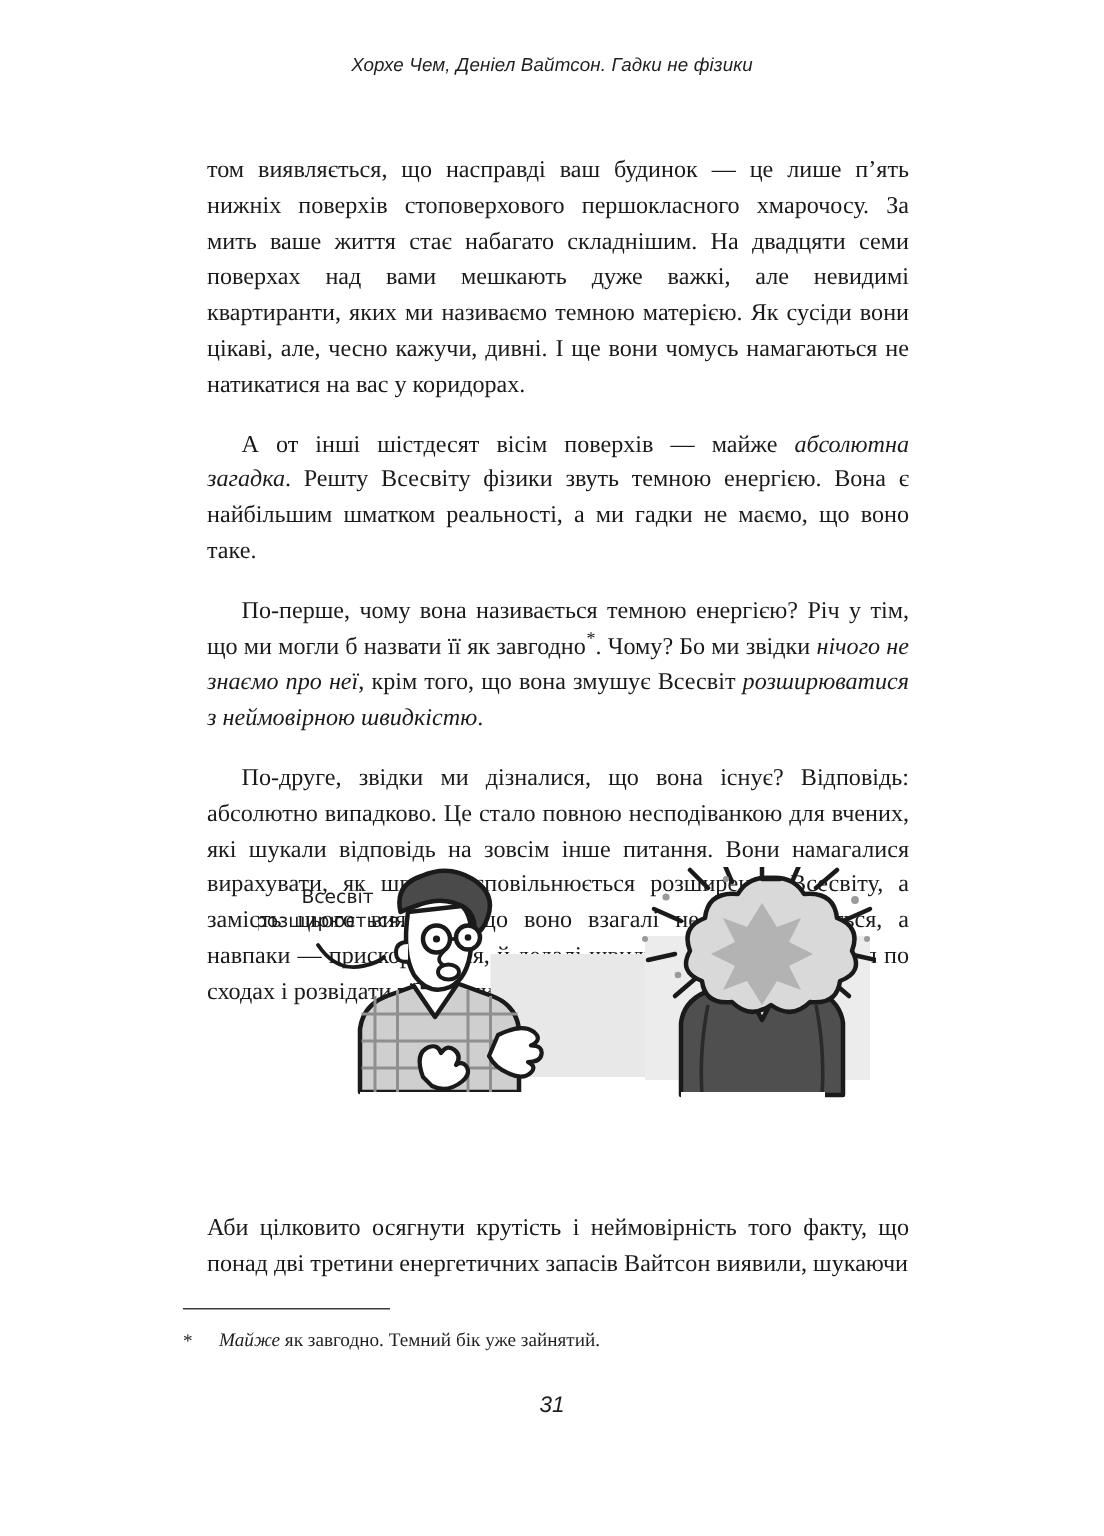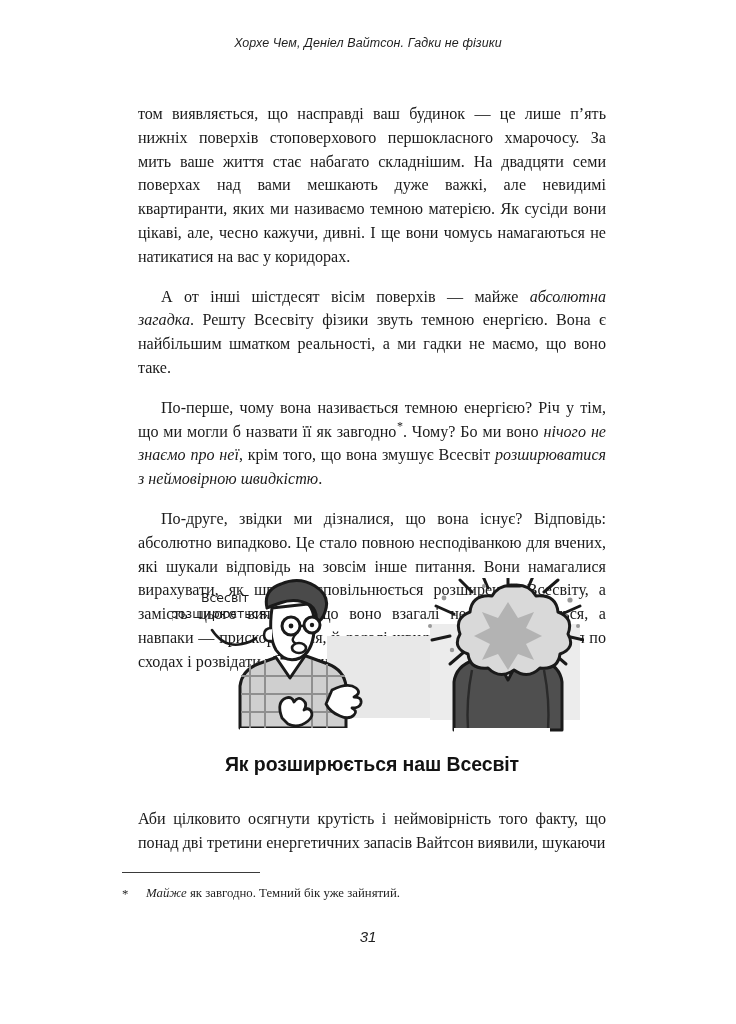--- a/index.html
+++ b/index.html
@@ -145,21 +145,21 @@
 <div class="page">
 
   <div class="running-head">Хорхе Чем, Деніел Вайтсон. Гадки не фізики</div>
 
   <div class="content">
 
     <p class="body-par"><span>том виявляється, що насправді ваш будинок — це лише п’ять нижніх поверхів стоповерхового першокласного хмарочосу. За мить ваше життя стає набагато складнішим. На двадцяти семи поверхах над вами мешкають дуже важкі, але невидимі квартиранти, яких ми називаємо темною матерією. Як сусіди вони цікаві, але, чесно кажучи, дивні. І ще вони чомусь намагаються не натикатися на вас у коридорах.</span></p>
 
     <p class="body-par"><span>А от інші шістдесят вісім поверхів — майже </span><em>абсолютна загадка</em><span>. Решту Всесвіту фізики звуть темною енергією. Вона є найбільшим шматком реальності, а ми гадки не маємо, що воно таке.</span></p>
 
-    <p class="body-par"><span>По-перше, чому вона називається темною енергією? Річ у тім, що ми могли б назвати її як завгодно</span><span class="fn-ref">*</span><span>. Чому? Бо ми воно </span><em>нічого не знаємо про неї</em><span>, крім того, що вона змушує Всесвіт </span><em>розширюватися з неймовірною швидкістю</em><span>.</span></p>
+    <p class="body-par"><span>По-перше, чому вона називається темною енергією? Річ у тім, що ми могли б назвати її як завгодно</span><span class="fn-ref">*</span><span>. Чому? Бо ми звідки </span><em>нічого не знаємо про неї</em><span>, крім того, що вона змушує Всесвіт </span><em>розширюватися з неймовірною швидкістю</em><span>.</span></p>
 
     <p class="body-par"><span>По-друге, звідки ми дізналися, що вона існує? Відповідь: абсолютно випадково. Це стало повною несподіванкою для вчених, які шукали відповідь на зовсім інше питання. Вони намагалися вирахувати, як швидко сповільнюється розширення Всесвіту, а замість цього виявили, що воно взагалі не сповільнюється, а навпаки — прискорюється, й дедалі швидше. Тож час піднятися по сходах і розвідати ті таємничі верхні поверхи.</span></p>
 
   </div>
 
   <div class="figure">
     <svg width="412" height="158" viewBox="0 0 412 158" xmlns="http://www.w3.org/2000/svg">
 
       <rect x="155" y="58" width="115" height="82" fill="#e8e8e8"></rect>
       <rect x="258" y="46" width="150" height="96" fill="#ececec"></rect>
@@ -255,21 +255,20 @@
                  q 8 -14 28 -10 z" fill="#d9d9d9" stroke="#1a1a1a" stroke-width="3" stroke-linejoin="round"></path>
 
         <path d="M 336 24 l 10 16 l 16 -6 l -8 16 l 16 8 l -16 8 l 8 16 l -16 -6 l -10 16 l -10 -16 l -16 6 l 8 -16 l -16 -8 l 16 -8 l -8 -16 l 16 6 z" fill="#b3b3b3"></path>
       </g>
 
       <rect x="68" y="150" width="110" height="4" fill="#ffffff"></rect>
       <rect x="282" y="150" width="96" height="4" fill="#ffffff"></rect>
     </svg>
   </div>
 
-  <div class="section-heading">Як розширюється наш Всесвіт</div>
 
   <div class="after-heading">
     <p class="body-par"><span>Аби цілковито осягнути крутість і неймовірність того факту, що понад дві третини енергетичних запасів Вайтсон виявили, шукаючи</span></p>
   </div>
 
   <div class="footnote">
     <div class="footnote-rule"></div>
     <div class="footnote-text">
       <span class="footnote-marker">*</span><em>Майже</em><span> як завгодно. Темний бік уже зайнятий.</span>
     </div>

